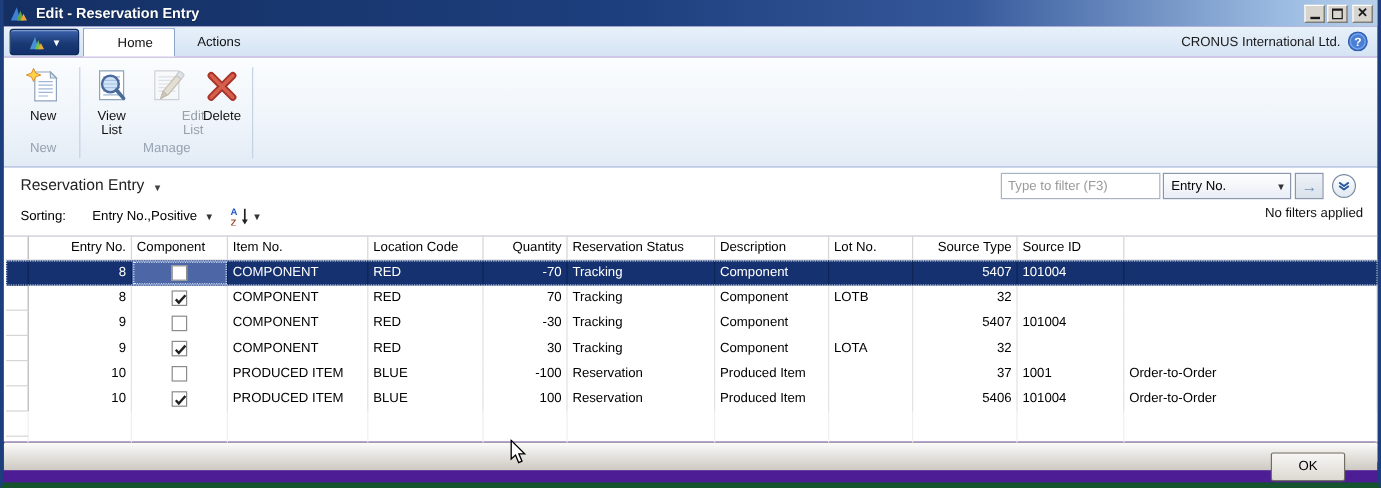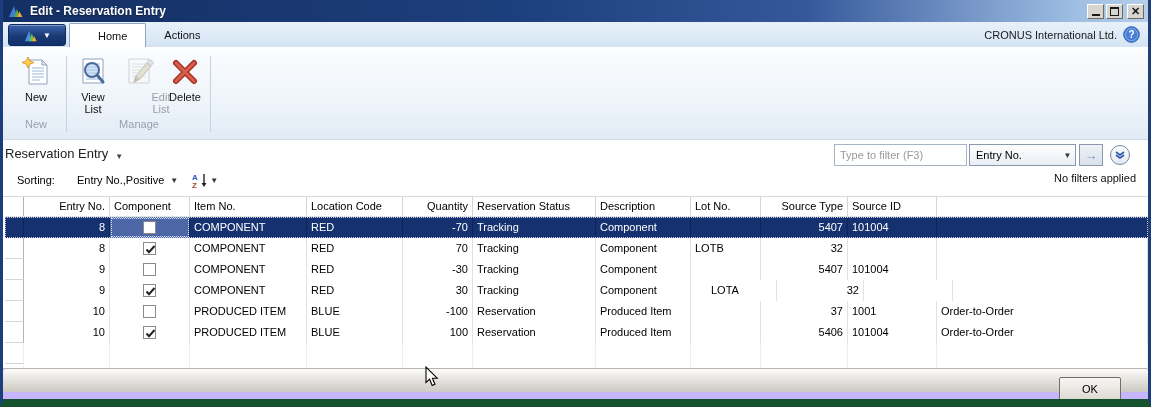--- a/index.html
+++ b/index.html
@@ -1,22 +1,22 @@
 <!DOCTYPE html>
 <html><head>
 <meta charset="utf-8">
 <style>
   * { margin:0; padding:0; box-sizing:border-box; }
   html,body { background:#fff; }
   body { font-family:"Liberation Sans", sans-serif; font-size:11px; color:#000; }
 
   .window {
     position:relative; width:1151px; height:407px; overflow:hidden;
-    border-left:3px solid #1c3e7c; border-right:3px solid #1c3e7c; border-bottom:8px solid #14532d;
-    background:#c4b5fd;
+    border-left:3px solid #1c3e7c; border-right:3px solid #1c3e7c; border-bottom:5px solid #14532d;
+    background:#4c1d95;
   }
 
   
   .titlebar {
     position:absolute; left:-3px; top:0; width:1151px; height:22px;
     background:linear-gradient(to right,#142f63 0%, #1d3f7d 45%, #35589b 70%, #9dbce2 93%, #b7d0ea 100%);
     display:flex; align-items:center; padding:0 4px 0 8px;
   }
   .titlebar .title { color:#fff; font-weight:bold; font-size:12px; margin-left:6px; flex:1;
     text-shadow:0 1px 1px rgba(0,0,0,.4); white-space:nowrap; }
@@ -68,21 +68,21 @@
   .rbtn .icon { width:32px; height:32px; margin-top:2px; }
   .rbtn .lbl { margin-top:3px; text-align:center; line-height:12px; font-size:11px; color:#111; }
   .rbtn.disabled { cursor:default; }
   .rbtn.disabled .lbl { color:#9aa0a8;margin-left:44px; }
   .rbtn.disabled .icon { opacity:.55; filter:grayscale(60%); }
   .rib-sep { position:absolute; top:8px; width:1px; height:76px; background:#c3d3e3; }
   .grouplbl { position:absolute; top:70px; font-size:11px; color:#96a2b0; text-align:center; }
 
   
   .toolbar { position:absolute; left:0; top:140px; width:1145px; height:57px; background:#fff; border-bottom:1px solid #d9d9d9; }
-  .pagetitle { position:absolute; left:2px; top:6px; font-size:13px; color:#222; display:flex; align-items:flex-end; gap:7px; cursor:pointer; }
+  .pagetitle { position:absolute; left:14px; top:6px; font-size:13px; color:#222; display:flex; align-items:flex-end; gap:7px; cursor:pointer; }
   .pagetitle .caret { font-size:8px; color:#444; }
   .filterbox {
     position:absolute; left:831px; top:4px; width:133px; height:22px; border:1px solid #a9b4c2; background:#fff;
     font-family:"Liberation Sans",sans-serif; font-size:11px; color:#333; padding:0 5px;
   }
   .filterbox::placeholder { color:#9a9a9a; }
   .combo {
     position:absolute; left:966px; top:4px; width:107px; height:22px; border:1px solid #8a97ad;
     background:linear-gradient(#fefefe,#e9eef5); display:flex; align-items:center; cursor:pointer;
   }
@@ -366,21 +366,21 @@
                   <path d="M2.5 6.5 L5 9.2 L10.5 3" fill="none" stroke="#222" stroke-width="2"></path>
                 </svg>
               </div>
             </div>
           </div>
           <div class="gcell" style="flex: 0 0 117px;">COMPONENT</div>
           <div class="gcell" style="flex: 0 0 96px;">RED</div>
           <div class="gcell cell-r" style="flex: 0 0 70px;">30</div>
           <div class="gcell" style="flex: 0 0 123px;">Tracking</div>
           <div class="gcell" style="flex: 0 0 95px;">Component</div>
-          <div class="gcell" style="flex: 0 0 70px; margin-left: 16px;">LOTA</div>
+          <div class="gcell" style="flex: 0 0 70px;">LOTA</div>
           <div class="gcell cell-r" style="flex: 0 0 87px;">32</div>
           <div class="gcell" style="flex: 0 0 89px;"></div>
           <div class="gcell" style="flex: 1 1 auto;"></div>
         </div>
         <div class="grow drow">
           <div class="gcell sel" style="flex: 0 0 19px;"></div>
           <div class="gcell cell-r" style="flex: 0 0 86px;">10</div>
           <div class="gcell" style="flex: 0 0 80px;">
             <div class="cbwrap">
               <div class="checkbox"></div>

